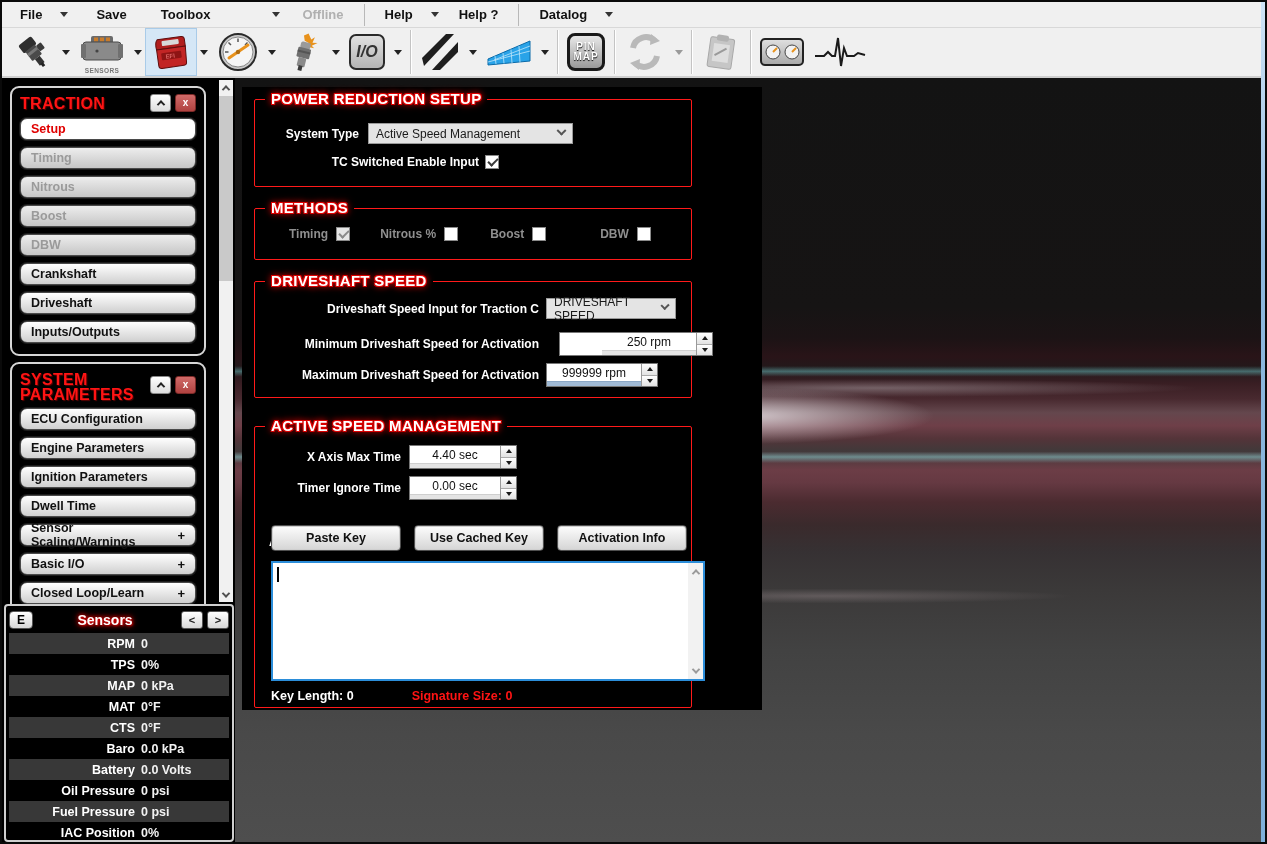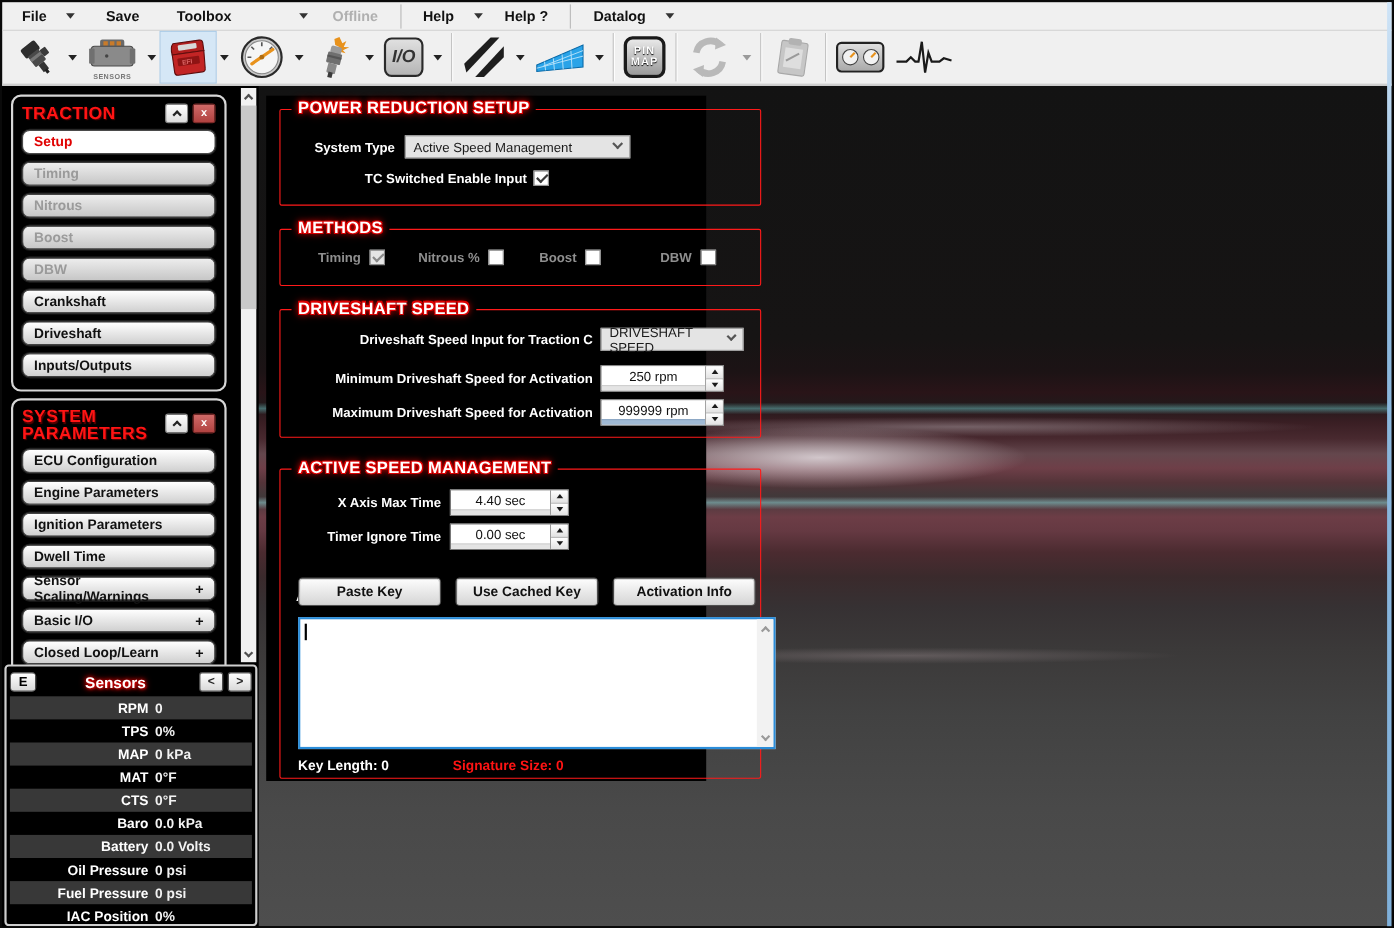--- a/index.html
+++ b/index.html
@@ -68,21 +68,21 @@
   .sensors-head { display:flex; align-items:center; height:22px; margin-bottom:2px; }
   .e-btn { width:24px; height:18px; background:linear-gradient(#fff,#d8d8d8); border:1px solid #555; border-radius:4px; font-weight:bold; font-size:12px; color:#000; display:flex; align-items:center; justify-content:center; }
   .sensors-title { flex:1; text-align:center; color:#fff; font-weight:bold; font-size:14px; text-shadow:0 0 4px #f00,0 0 7px #e00,1px 1px 2px #900; }
   .nav-btn { width:22px; height:18px; background:linear-gradient(#fff,#d8d8d8); border:1px solid #555; border-radius:3px; font-weight:bold; font-size:11px; color:#222; display:flex; align-items:center; justify-content:center; margin-left:4px; }
   .sensor-row { height:21px; display:flex; align-items:center; justify-content:center; font-size:12.5px; color:#fff; }
   .sensor-row.alt { background:#383838; }
   .sensor-row .sl { font-weight:bold; text-align:right; width:118px; }
   .sensor-row .sv { text-align:left; width:86px; padding-left:6px; font-weight:bold; color:#f2f2f2; }
 
   
-  .form-panel { position:absolute; left:240px; top:9px; width:400px; height:623px; background:#000; z-index:5; }
+  .form-panel { position:absolute; left:240px; top:9px; width:520px; height:623px; background:#000; z-index:5; }
   .section { position:absolute; left:12px; width:438px; border:1px solid #ff1a1a; border-radius:2px; }
   .legend { position:absolute; top:-10px; left:10px; background:#000; padding:0 6px; font-size:15px; font-weight:bold; color:#fff; white-space:nowrap;
     text-shadow:-1px -1px 0 #d00,1px -1px 0 #d00,-1px 1px 0 #d00,1px 1px 0 #d00,0 0 6px #f00,0 0 9px #c00; letter-spacing:.3px; }
   .frow { position:absolute; display:flex; align-items:center; }
   .flabel { font-weight:bold; font-size:12px; color:#fff; text-align:right; }
   .flabel.dim { color:#8f8f8f; }
 
   .combo { height:21px; background:#e4e4e4; border:1px solid #9a9a9a; display:flex; align-items:center; padding:0 7px; font-size:12px; color:#1a1a1a; }
   .combo .chev { width:7px; height:7px; border-right:2px solid #555; border-bottom:2px solid #555; transform:rotate(45deg) translate(-2px,-2px); margin-left:auto; }
 
@@ -476,21 +476,21 @@
         <div class="legend">DRIVESHAFT SPEED</div>
         <div class="frow" style="top:16px; left:0;">
           <span class="flabel" style="width:284px;">Driveshaft Speed Input for Traction C</span>
           <div class="combo" style="width:130px; margin-left:7px;">
             <span>DRIVESHAFT SPEED</span>
             <span class="chev"></span>
           </div>
         </div>
         <div class="frow" style="top:50px; left:0;">
           <span class="flabel" style="width:284px;">Minimum Driveshaft Speed for Activation</span>
-          <div class="spin" style="margin-left:7px;">
+          <div class="spin" style="margin-left:20px;padding-left:42px;">
             <div class="valwrap" style="width:94px;">
               <div class="val">250 rpm</div>
               <div class="bar"></div>
             </div>
             <div class="btns">
               <div class="sb">
                   <span class="tri-up"></span>
                 </div>
               <div class="sb">
                   <span class="tri-dn"></span>

